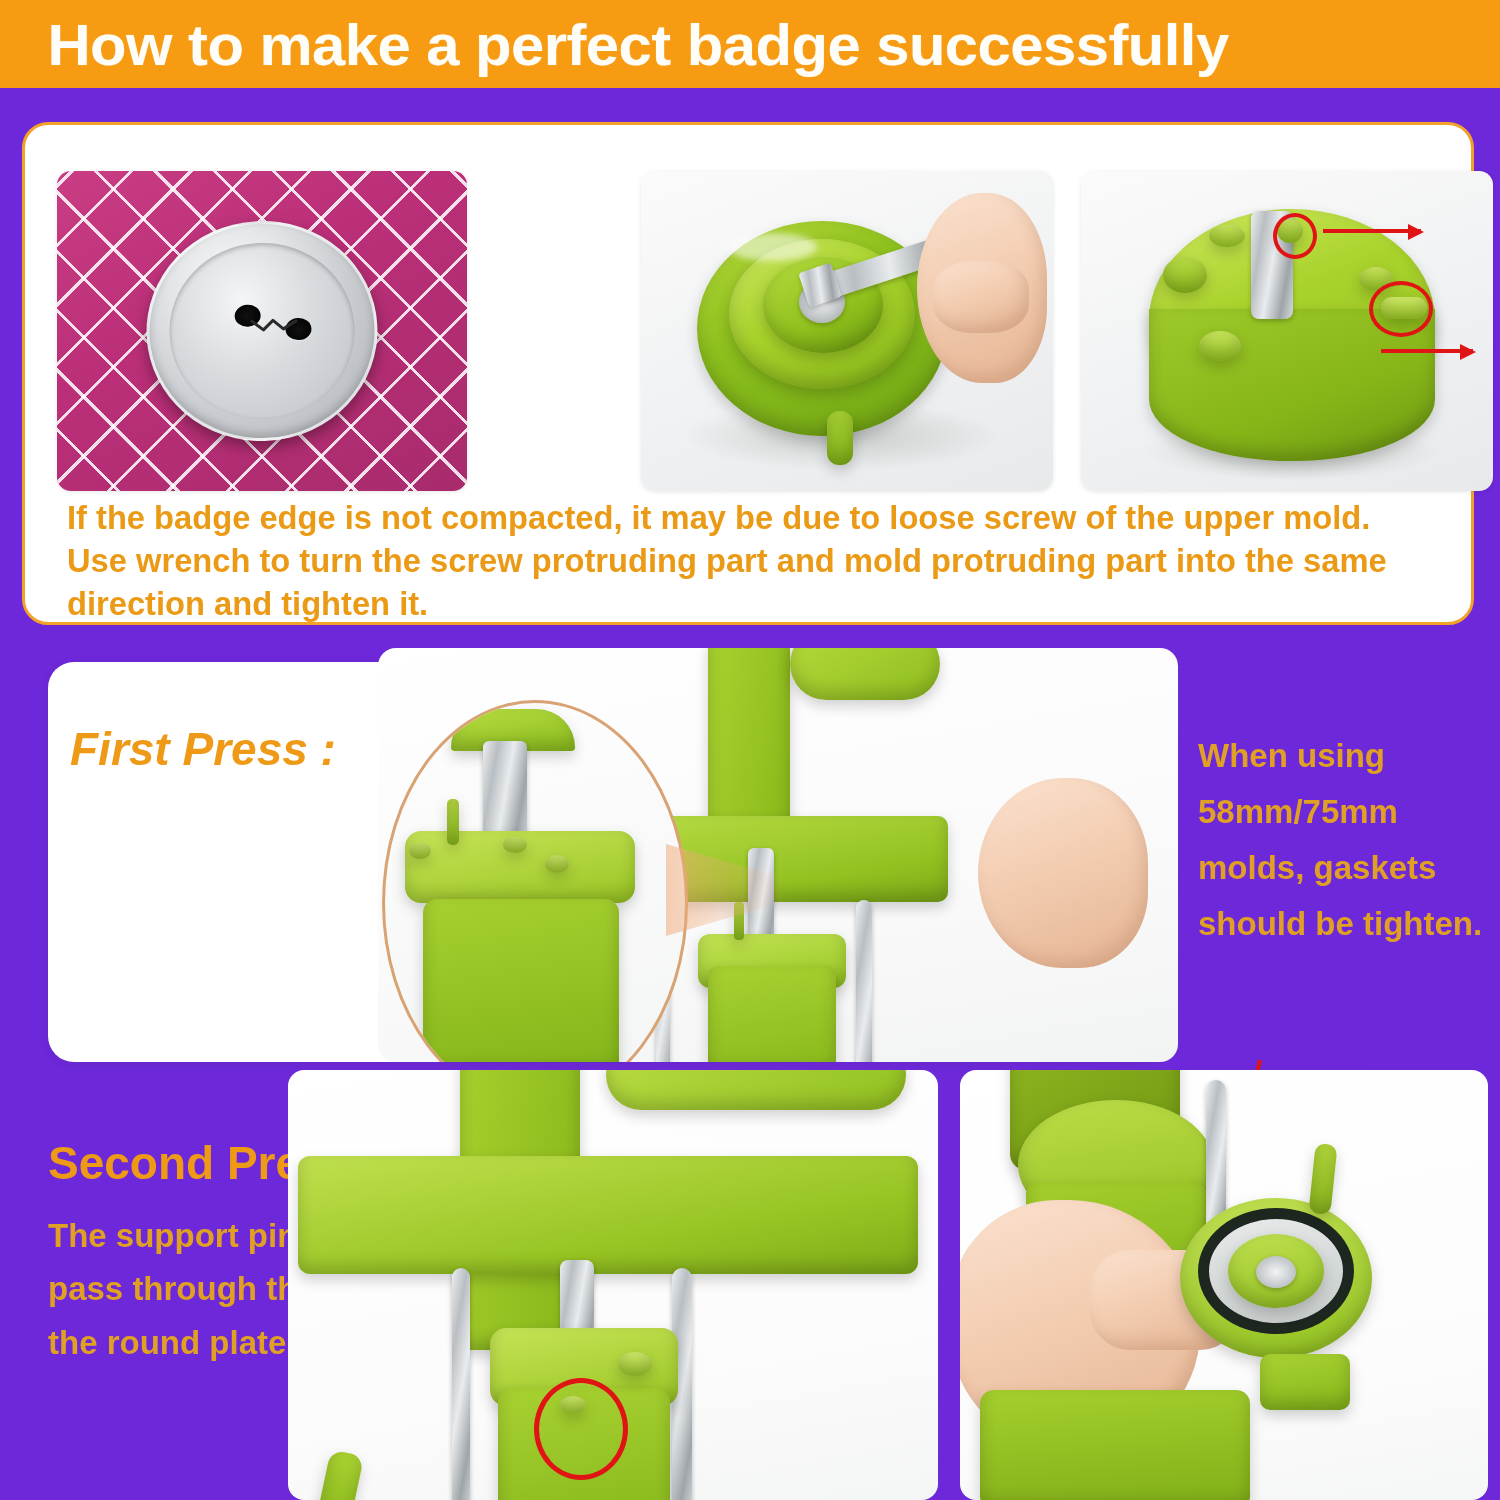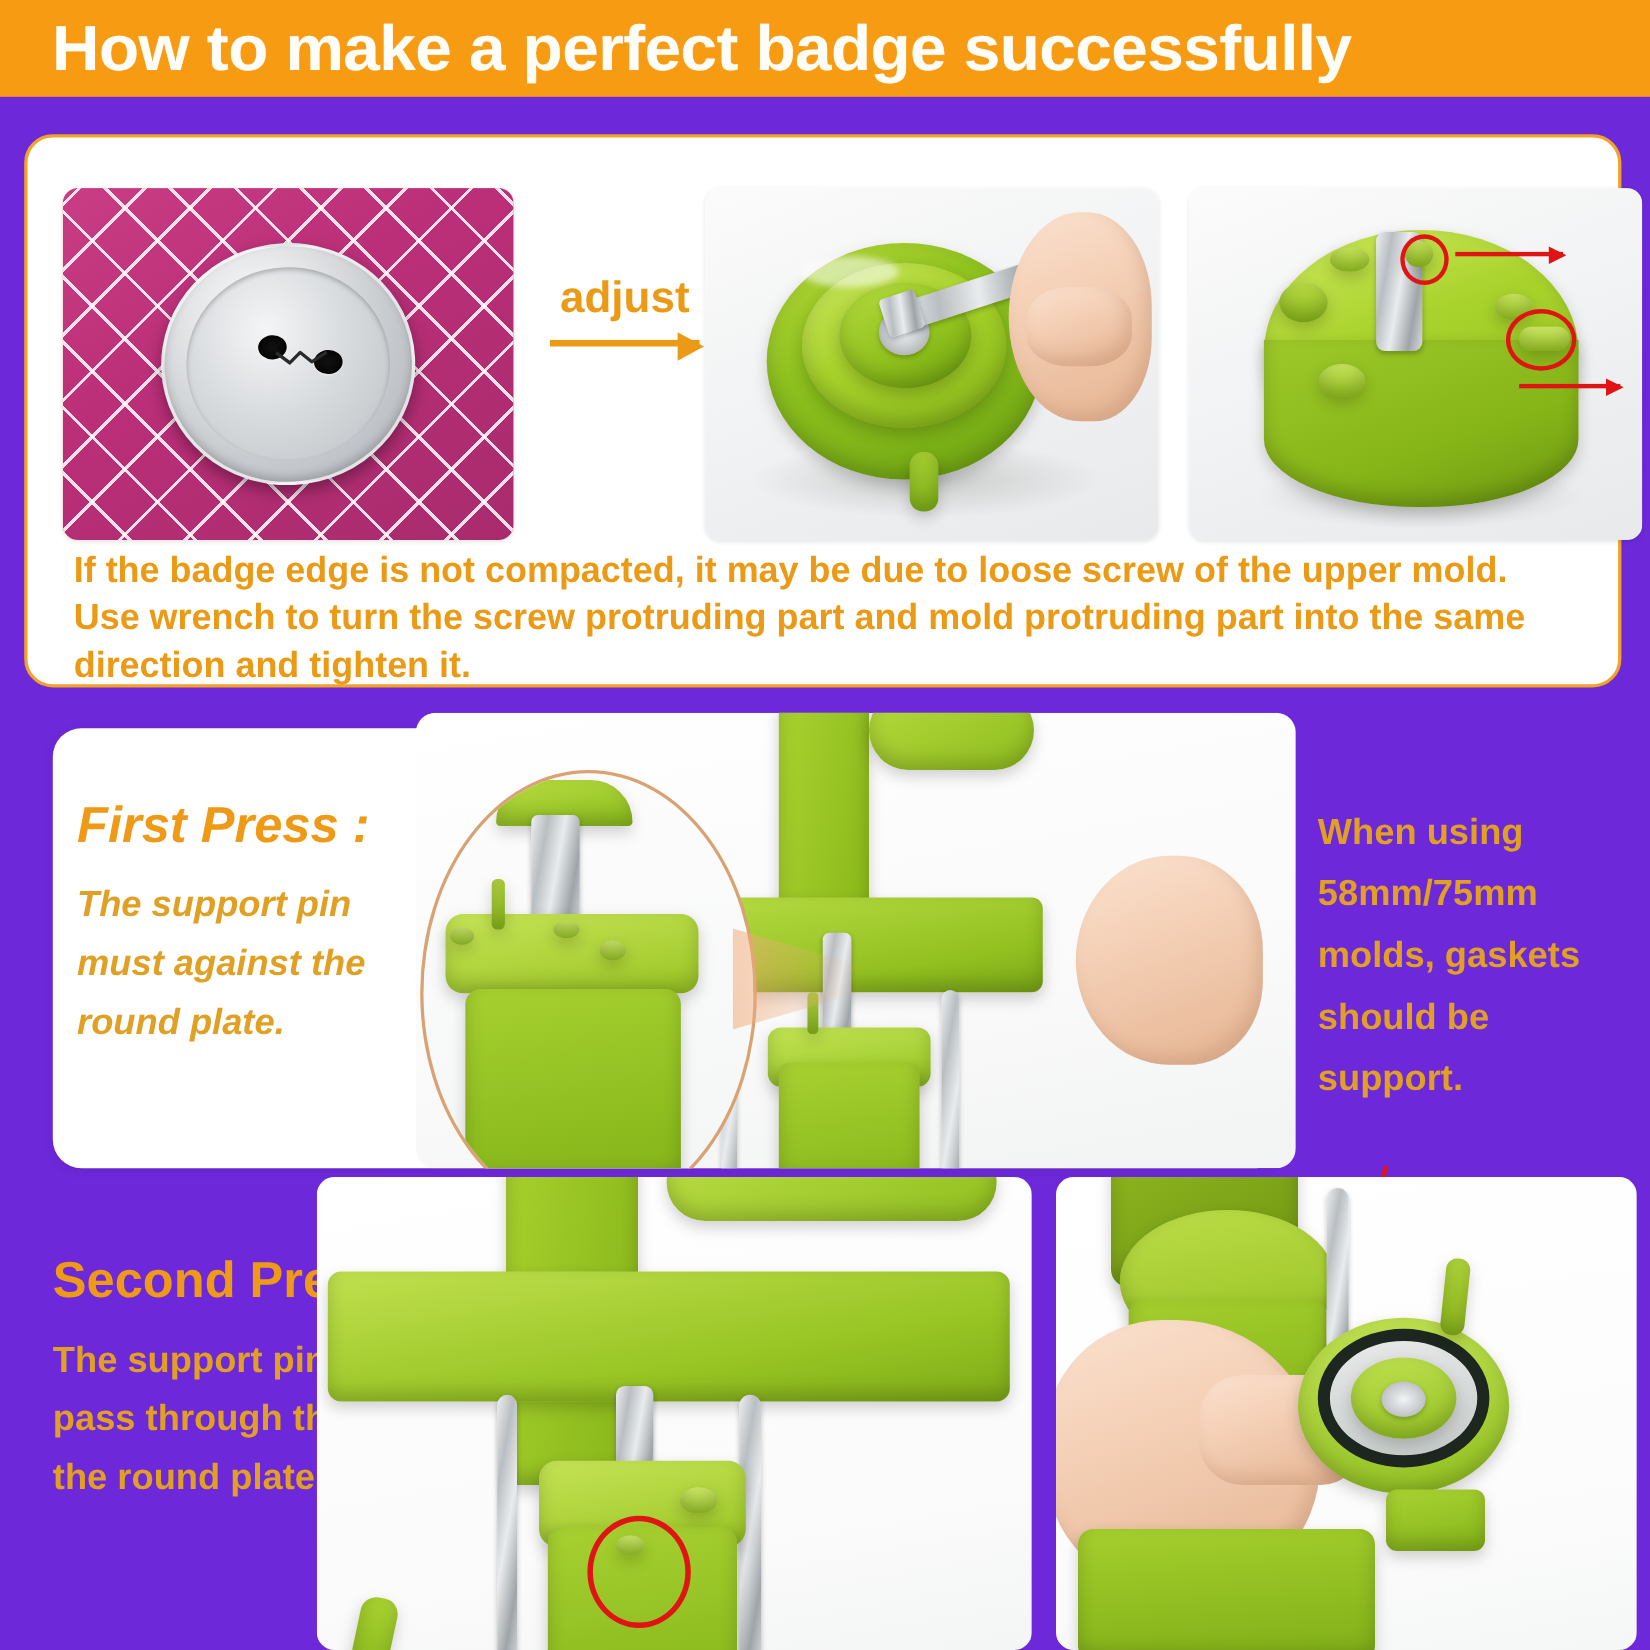--- a/index.html
+++ b/index.html
@@ -180,24 +180,20 @@
         <div class="mat"></div>
         <div class="badge-back">
           <div class="pin-hole a"></div>
           <div class="pin-hole b"></div>
           <svg class="pin-wire" viewBox="0 0 50 18">
             <polyline points="2,4 14,14 24,5 34,14 48,6" fill="none" stroke="#2a2a2a" stroke-width="3" stroke-linejoin="round"></polyline>
           </svg>
         </div>
       </div>
 
-      <div class="adjust-wrap">
-        <div class="adjust-label">adjust</div>
-        <div class="adjust-arrow"></div>
-      </div>
 
       <div class="photo ph2">
         <div class="studio"></div>
         <div class="shadow-blob" style="left:40px;top:230px;width:320px;height:70px;"></div>
         <div class="mold-ring" style="left:56px;top:50px;width:250px;height:215px;"></div>
         <div class="mold-ring" style="left:88px;top:68px;width:186px;height:150px;background:linear-gradient(150deg,#cbe661 0%,#a7d22b 45%,#86b518 100%);"></div>
         <div class="mold-ring" style="left:122px;top:86px;width:120px;height:96px;background:linear-gradient(150deg,#b6dc3f 0%,#8fc01c 60%,#6c9e10 100%);"></div>
         <div class="metal" style="left:158px;top:110px;width:46px;height:42px;border-radius:50%;background:radial-gradient(#f1f3f4,#9aa0a4);"></div>
         <div class="metal" style="left:175px;top:82px;width:148px;height:26px;transform:rotate(-18deg);border-radius:6px;"></div>
         <div class="metal" style="left:162px;top:96px;width:34px;height:36px;transform:rotate(-18deg);border-radius:4px;"></div>
@@ -226,21 +222,20 @@
       </div>
     </div>
 
     <div class="top-caption">If the badge edge is not compacted, it may be due to loose screw of the upper mold. Use wrench to turn the screw protruding part and mold protruding part into the same direction and tighten it.</div>
   </div>
 
   <div class="card-mid">
 
     <div class="first-press-block">
       <div class="lbl-big">First Press :</div>
-      <div class="lbl-body">The support pin must against the round plate.</div>
     </div>
 
     <div class="press-photo-mid">
       <div class="studio" style="background:linear-gradient(170deg,#ffffff 0%,#fafafa 60%,#f2f3f3 100%);"></div>
 
       <div class="mold-ring" style="left:330px;top:-10px;width:82px;height:200px;border-radius:8px;background:linear-gradient(100deg,#a9d22f,#8ab81a);"></div>
       <div class="mold-ring" style="left:190px;top:168px;width:380px;height:86px;border-radius:10px;background:linear-gradient(170deg,#bade47,#93c120 70%,#7ba817);"></div>
       <div class="mold-ring" style="left:412px;top:-20px;width:150px;height:72px;border-radius:40px;background:linear-gradient(150deg,#b6da3c,#8fbd1e);"></div>
       <div class="metal" style="left:278px;top:252px;width:14px;height:250px;border-radius:7px;"></div>
       <div class="metal" style="left:478px;top:252px;width:16px;height:250px;border-radius:8px;"></div>
@@ -258,21 +253,21 @@
         <div class="mold-ring" style="left:38px;top:196px;width:196px;height:176px;border-radius:14px;background:linear-gradient(170deg,#a6d02f,#83b419);"></div>
         <div class="mold-ring" style="left:62px;top:96px;width:12px;height:46px;border-radius:5px;background:linear-gradient(#b9db44,#8cbc1c);"></div>
         <div class="mold-ring" style="left:24px;top:140px;width:22px;height:16px;background:linear-gradient(#cfe96a,#9dc92b);"></div>
         <div class="mold-ring" style="left:118px;top:134px;width:24px;height:16px;background:linear-gradient(#cfe96a,#9dc92b);"></div>
         <div class="mold-ring" style="left:160px;top:152px;width:24px;height:18px;background:linear-gradient(#cfe96a,#9dc92b);"></div>
       </div>
       <div style="position:absolute;left:288px;top:196px;width:120px;height:92px;background:linear-gradient(90deg,rgba(240,170,120,.55),rgba(240,170,120,0));clip-path:polygon(0 0,100% 38%,100% 62%,0 100%);"></div>
     </div>
   </div>
 
-  <div class="right-note">When using 58mm/75mm molds, gaskets should be support.</div>
+  <div class="right-note">When using 58mm/75mm molds, gaskets should be tighten.</div>
   <div class="red-pointer"></div>
 
   <div class="second-press-block">
     <div class="lbl-big">Second Press:</div>
     <div class="lbl-body">The support pin must pass through the hole in the round plate.</div>
   </div>
 
   <div class="photo-bl">
     <div class="studio" style="background:linear-gradient(170deg,#ffffff 0%,#fbfbfb 70%,#f4f5f5 100%);"></div>
     <div class="mold-ring" style="left:172px;top:-20px;width:120px;height:300px;border-radius:10px;background:linear-gradient(100deg,#a6d02c,#86b419);"></div>

